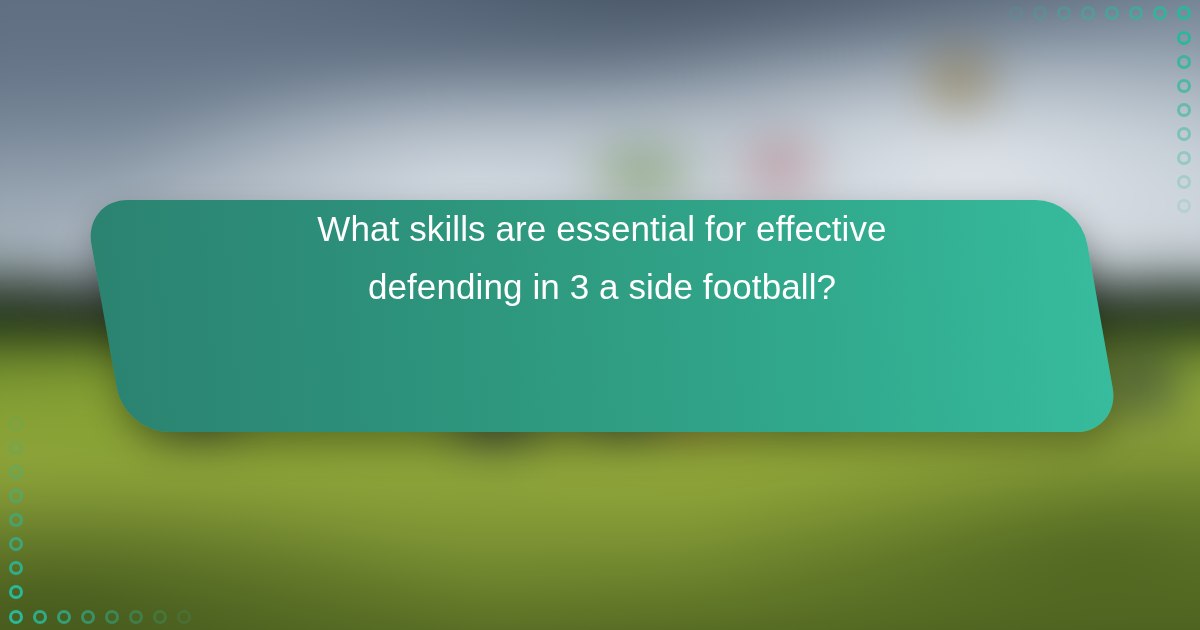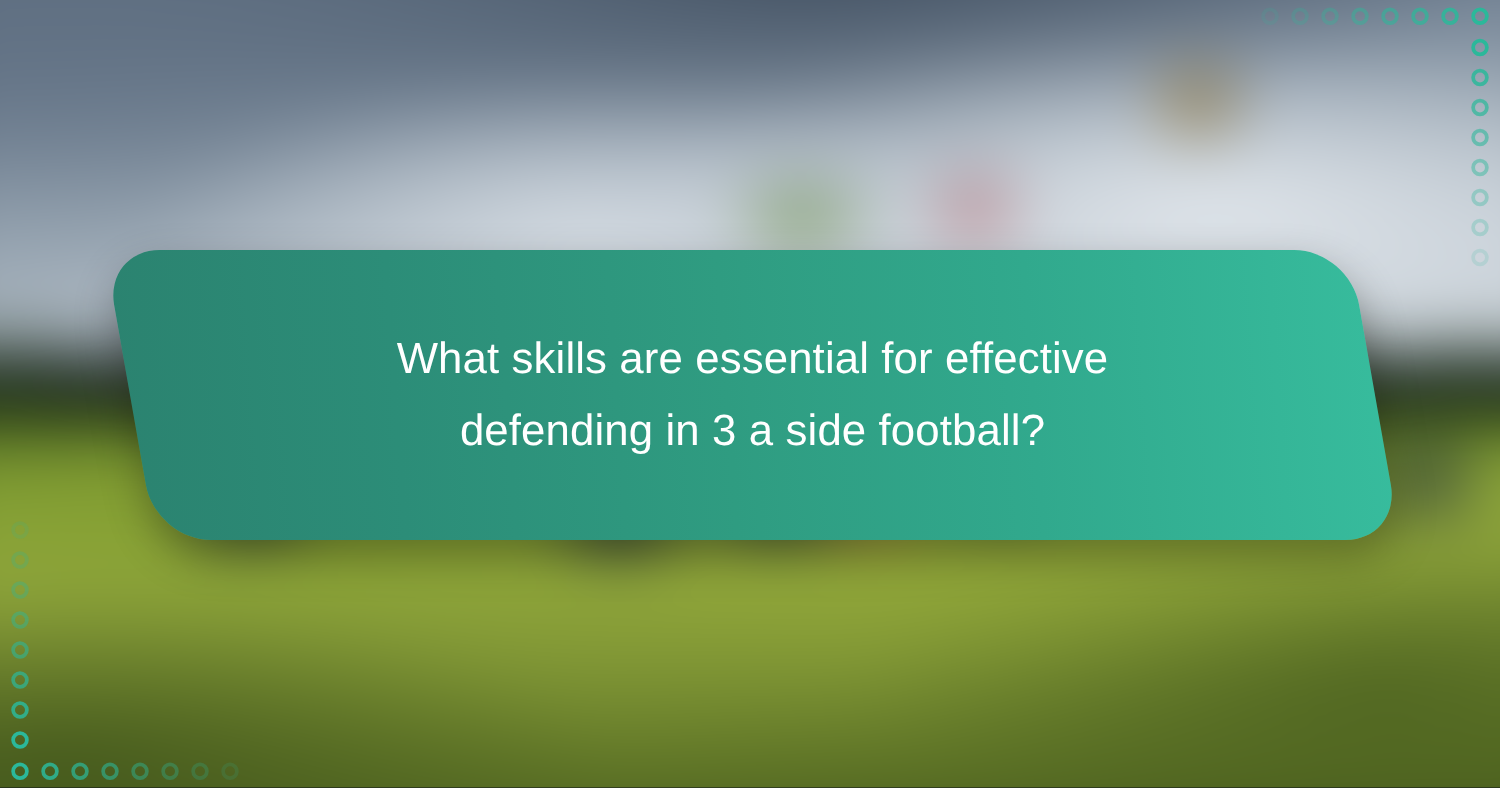--- a/index.html
+++ b/index.html
@@ -156,21 +156,21 @@
     inset: 0;
     background: linear-gradient(96deg, #2b8370 0%, #2c8d78 22%, #2f9c81 48%, #31a98d 72%, #37bc9d 100%);
     border-radius: 44px;
     transform: skewX(10deg);
     box-shadow: 0 14px 34px rgba(0,0,0,0.30);
   }
   .card-text {
     position: absolute;
     inset: 0;
     display: flex;
-    align-items: center;
+    align-items: flex-start;
     justify-content: center;
     padding: 0 54px;
     box-sizing: border-box;
   }
   .question {
     color: #ffffff;
     font-family: "Liberation Sans", sans-serif;
     font-size: 35px;
     font-weight: 400;
     line-height: 1.67;

